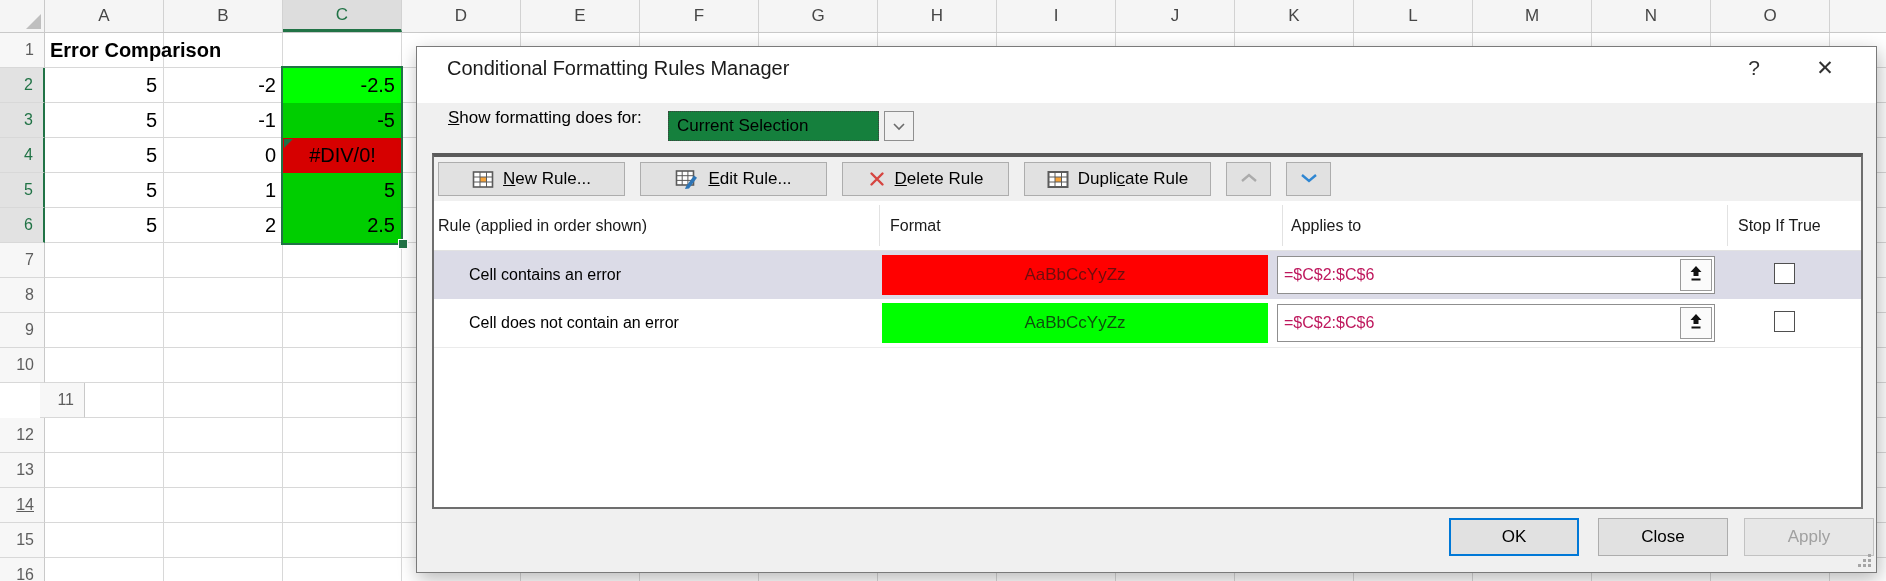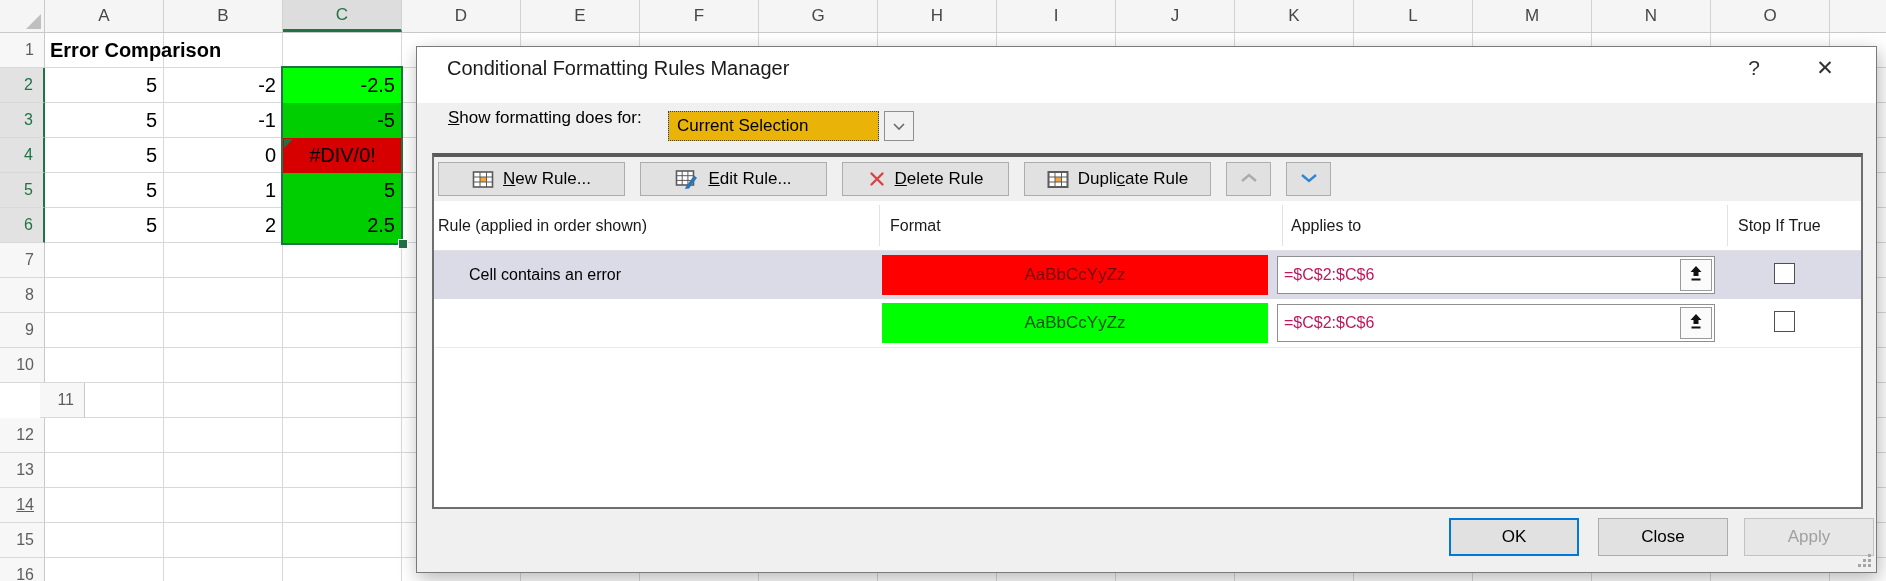--- a/index.html
+++ b/index.html
@@ -33,21 +33,21 @@
   
   .dialog{position:absolute;left:416px;top:46px;width:1461px;height:527px;background:#F0F0F0;
     border:1px solid #7A7A7A;box-shadow:2px 6px 18px rgba(0,0,0,.28);box-sizing:border-box;}
   .titlebar{position:absolute;left:0;top:0;right:0;height:56px;background:#fff;}
   .dlg-title{position:absolute;left:30px;top:0;line-height:42px;font-size:20px;color:#1A1A1A;white-space:nowrap;}
   .help-btn{position:absolute;right:100px;top:0;width:44px;height:42px;text-align:center;line-height:42px;font-size:21px;color:#323232;cursor:pointer;}
   .close-btn{position:absolute;right:28px;top:0;width:46px;height:42px;text-align:center;line-height:42px;font-size:21px;color:#323232;cursor:pointer;}
   .scope-label{position:absolute;left:31px;top:61px;font-size:17px;color:#000;white-space:nowrap;}
   .mn{text-decoration:underline;}
   .combo{position:absolute;left:251px;top:64px;height:30px;display:flex;}
-  .combo-text{width:211px;height:30px;background:#eab308;border:1px dotted #3F3F3F;box-sizing:border-box;
+  .combo-text{width:211px;height:30px;background:#15803d;border:1px dotted #3F3F3F;box-sizing:border-box;
     font-size:17px;line-height:28px;padding-left:8px;color:#000;white-space:nowrap;}
   .combo-btn{width:30px;height:30px;margin-left:5px;background:#F1F1F1;border:1px solid #8F8F8F;box-sizing:border-box;
     display:flex;align-items:center;justify-content:center;cursor:pointer;}
 
   .rulebox{position:absolute;left:15px;top:106px;width:1431px;height:356px;background:#fff;
     border:2px solid #6E6E6E;border-top:4px solid #5A5A5A;box-sizing:border-box;}
   .toolbar{position:absolute;left:0;top:0;right:0;height:44px;background:#F0F0F0;display:flex;align-items:center;padding-left:4px;gap:15px;box-sizing:border-box;}
   .tb-btn{height:34px;background:#E1E1E1;border:1px solid #ADADAD;box-sizing:border-box;display:flex;align-items:center;justify-content:center;gap:9px;font-size:17px;color:#000;cursor:pointer;}
   .tb-icon{display:flex;align-items:center;}
   .tb-arrow{width:45px;height:34px;background:#E1E1E1;border:1px solid #ADADAD;box-sizing:border-box;display:flex;align-items:center;justify-content:center;cursor:pointer;}
@@ -248,20 +248,21 @@
                   <path d="M8 1 L13.5 7 H10.5 V11 H5.5 V7 H2.5 Z" fill="#111"></path>
                   <rect x="3.5" y="13.5" width="9" height="2" fill="#111"></rect>
                 </svg>
             </span>
           </div>
         </div>
         <div class="stopcheck"></div>
       </div>
 
       <div class="rule-row r2" style="top:142px">
+        <span class="rule-name">Cell does not contain an error</span>
         <div class="swatch" style="background-color: rgb(0, 255, 0); color: rgb(13, 79, 13);">AaBbCcYyZz</div>
         <div class="applies">
           <span class="applies-text">=$C$2:$C$6</span>
           <div class="range-btn">
             <span>
               <svg width="16" height="17" viewBox="0 0 16 17">
                   <path d="M8 1 L13.5 7 H10.5 V11 H5.5 V7 H2.5 Z" fill="#111"></path>
                   <rect x="3.5" y="13.5" width="9" height="2" fill="#111"></rect>
                 </svg>
             </span>

